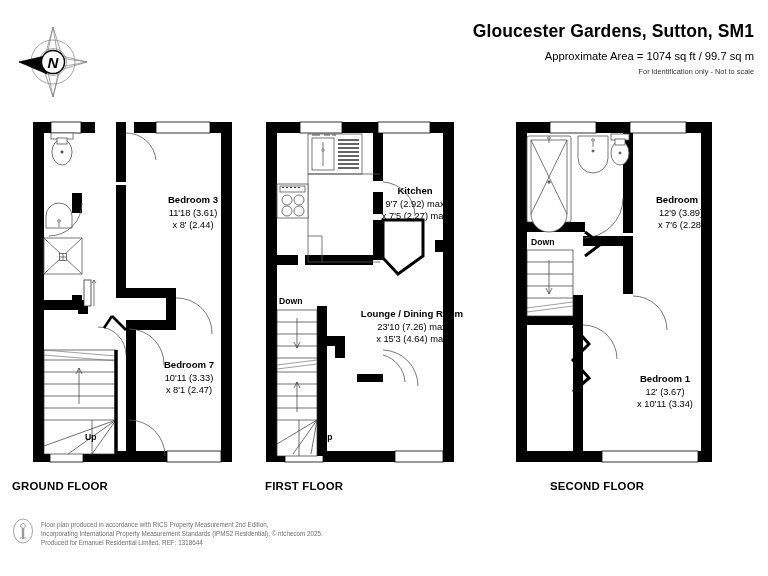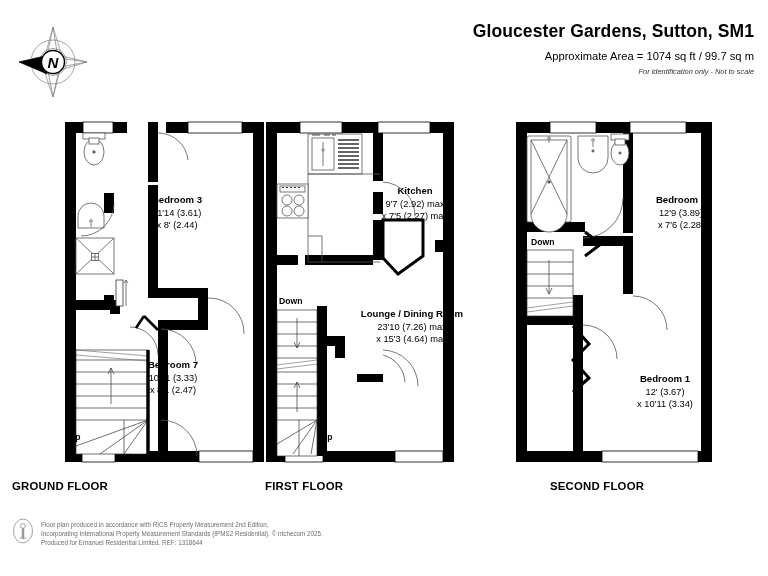--- a/index.html
+++ b/index.html
@@ -37,21 +37,20 @@
   .subtitle {
     font-size: 11.2px;
     margin-top: 9px;
     white-space: nowrap;
   }
   .notice {
     font-size: 7.4px;
     margin-top: 5px;
     color: #333;
     white-space: nowrap;
-    font-style: italic;
   }
 
   
   .compass {
     position: absolute;
     left: 16px;
     top: 24px;
     width: 74px;
     height: 76px;
   }
@@ -127,21 +126,21 @@
       <text x="37" y="43.5" text-anchor="middle" font-family="'Liberation Sans', sans-serif" font-size="15" font-weight="bold" font-style="italic" fill="#000000">N</text>
     </svg>
   </div>
 
   <div class="header">
     <div class="title">Gloucester Gardens, Sutton, SM1</div>
     <div class="subtitle">Approximate Area = 1074 sq ft / 99.7 sq m</div>
     <div class="notice">For identification only - Not to scale</div>
   </div>
 
-  <div class="floor" style="left:0px; top:110px; width:250px; height:365px;padding-left:48px;">
+  <div class="floor" style="left:16px; top:110px; width:250px; height:365px;">
     <svg width="250" height="365" viewBox="0 0 250 365">
       <g>
 
         <rect x="17" y="12" width="18" height="11" fill="#000"></rect>
         <rect x="35" y="12" width="30" height="11" fill="#fff" stroke="#000" stroke-width="0.8"></rect>
         <rect x="65" y="12" width="14" height="11" fill="#000"></rect>
 
         <rect x="118" y="12" width="22" height="11" fill="#000"></rect>
         <rect x="140" y="12" width="54" height="11" fill="#fff" stroke="#000" stroke-width="0.8"></rect>
         <rect x="194" y="12" width="22" height="11" fill="#000"></rect>
@@ -227,21 +226,21 @@
         <path d="M63 258 l-3 6 M63 258 l3 6" stroke="#333"></path>
       </g>
 
       <g>
         <path d="M100 240 L100 344" stroke="#000" stroke-width="3.5" fill="none"></path>
       </g>
     </svg>
 
     <div class="room-label" style="left:122px; top:84px; width:110px;">
       <span class="rname">Bedroom 3</span>
-      <span class="rdim">11'14 (3.61)</span>
+      <span class="rdim">11'18 (3.61)</span>
       <span class="rdim">x 8' (2.44)</span>
     </div>
 
     <div class="room-label" style="left:118px; top:249px; width:110px;">
       <span class="rname">Bedroom 7</span>
       <span class="rdim">10'11 (3.33)</span>
       <span class="rdim">x 8'1 (2.47)</span>
     </div>
 
     <div class="stair-word" style="left:69px; top:322px;">Up</div>

